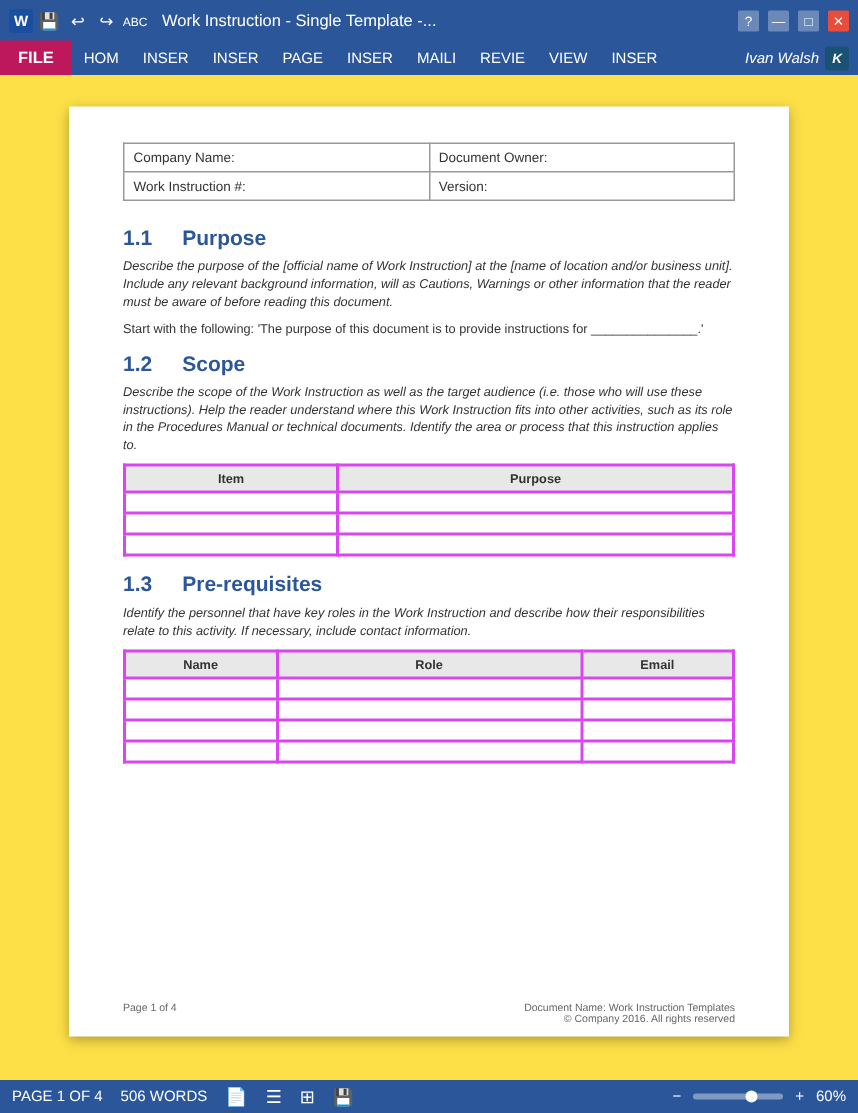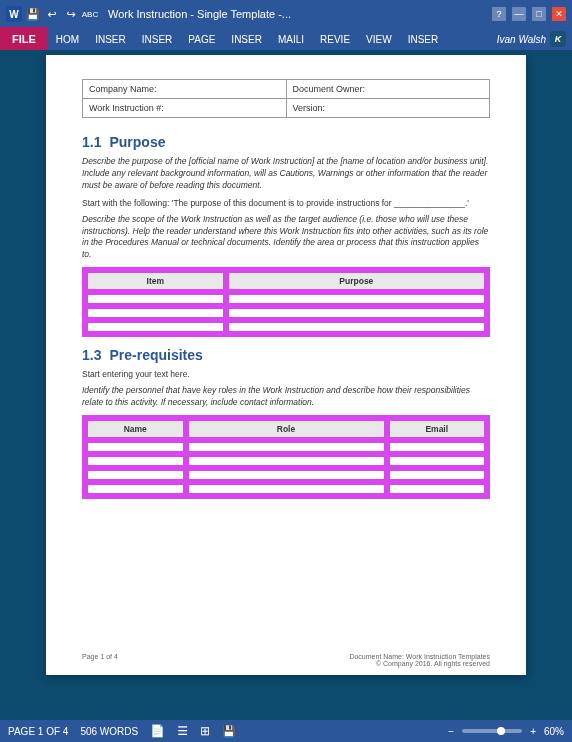--- a/index.html
+++ b/index.html
@@ -106,24 +106,24 @@
     
     .main-area {
       display: flex;
       flex: 1;
       overflow: hidden;
     }
 
     
     .doc-area {
       flex: 1;
-      background: #0c4a6e;
+      background: #fde047;
       overflow-y: scroll;
       overflow-x: hidden;
-      padding: 5px;
+      padding: 21px;
     }
     .doc-area::-webkit-scrollbar { width: 10px; }
     .doc-area::-webkit-scrollbar-track { background: #d0d0d0; }
     .doc-area::-webkit-scrollbar-thumb { background: #a0a0a0; border: 1px solid #888; }
 
     
     .page {
       background: white;
       width: 480px;
       margin: 0 auto;
@@ -158,21 +158,21 @@
     .section-num span { margin-right: 20px; }
 
     .sub-heading {
       font-size: 14px;
       font-weight: bold;
       color: #2b579a;
       margin-bottom: 6px;
       margin-top: 10px;
       display: flex;
       align-items: flex-end;
-      gap: 8px;
+      gap: 20px;
     }
     .sub-num { color: #2b579a; font-size: 14px; font-weight: bold; }
 
     .italic-desc {
       font-size: 8.5px;
       font-style: italic;
       color: #333;
       line-height: 1.4;
       margin-bottom: 6px;
     }
@@ -182,21 +182,21 @@
       margin-bottom: 6px;
     }
 
     
     .data-table {
       width: 100%;
       border-collapse: collapse;
       margin-bottom: 10px;
     }
     .data-table th, .data-table td {
-      border: 6px solid #d946ef;
+      border: 2px solid #d946ef;
       padding: 3px 5px;
       font-size: 8.5px;
       color: #333;
     }
     .data-table th {
       background: #e8e8e8;
       font-weight: bold;
     }
     .data-table .empty-row td { height: 14px; }
 
@@ -302,20 +302,24 @@
         </table>
 
 
       <div class="sub-heading">
         <span class="sub-num">1.1</span>
         <span>Purpose</span>
       </div>
       <div class="italic-desc">Describe the purpose of the [official name of Work Instruction] at the [name of location and/or business unit]. Include any relevant background information, will as Cautions, Warnings or other information that the reader must be aware of before reading this document.</div>
       <div class="normal-text">Start with the following: 'The purpose of this document is to provide instructions for _______________.'</div>
 
+      <div class="sub-heading">
+        <span class="sub-num">1.2</span>
+        <span>Scope</span>
+      </div>
       <div class="italic-desc">Describe the scope of the Work Instruction as well as the target audience (i.e. those who will use these instructions). Help the reader understand where this Work Instruction fits into other activities, such as its role in the Procedures Manual or technical documents. Identify the area or process that this instruction applies to.</div>
 
       <table class="data-table">
         <thead>
           <tr>
             <th style="width:35%">Item</th>
             <th>Purpose</th>
           </tr>
         </thead>
         <tbody>
@@ -331,21 +335,20 @@
               <td></td>
               <td></td>
             </tr>
         </tbody>
       </table>
 
       <div class="sub-heading">
         <span class="sub-num">1.3</span>
         <span>Pre-requisites</span>
       </div>
-      <div class="normal-text">Start entering your text here.</div>
 
       <div class="italic-desc">Identify the personnel that have key roles in the Work Instruction and describe how their responsibilities relate to this activity. If necessary, include contact information.</div>
 
       <table class="data-table">
         <thead>
           <tr>
             <th style="width:25%">Name</th>
             <th style="width:50%">Role</th>
             <th style="width:25%">Email</th>
           </tr>

